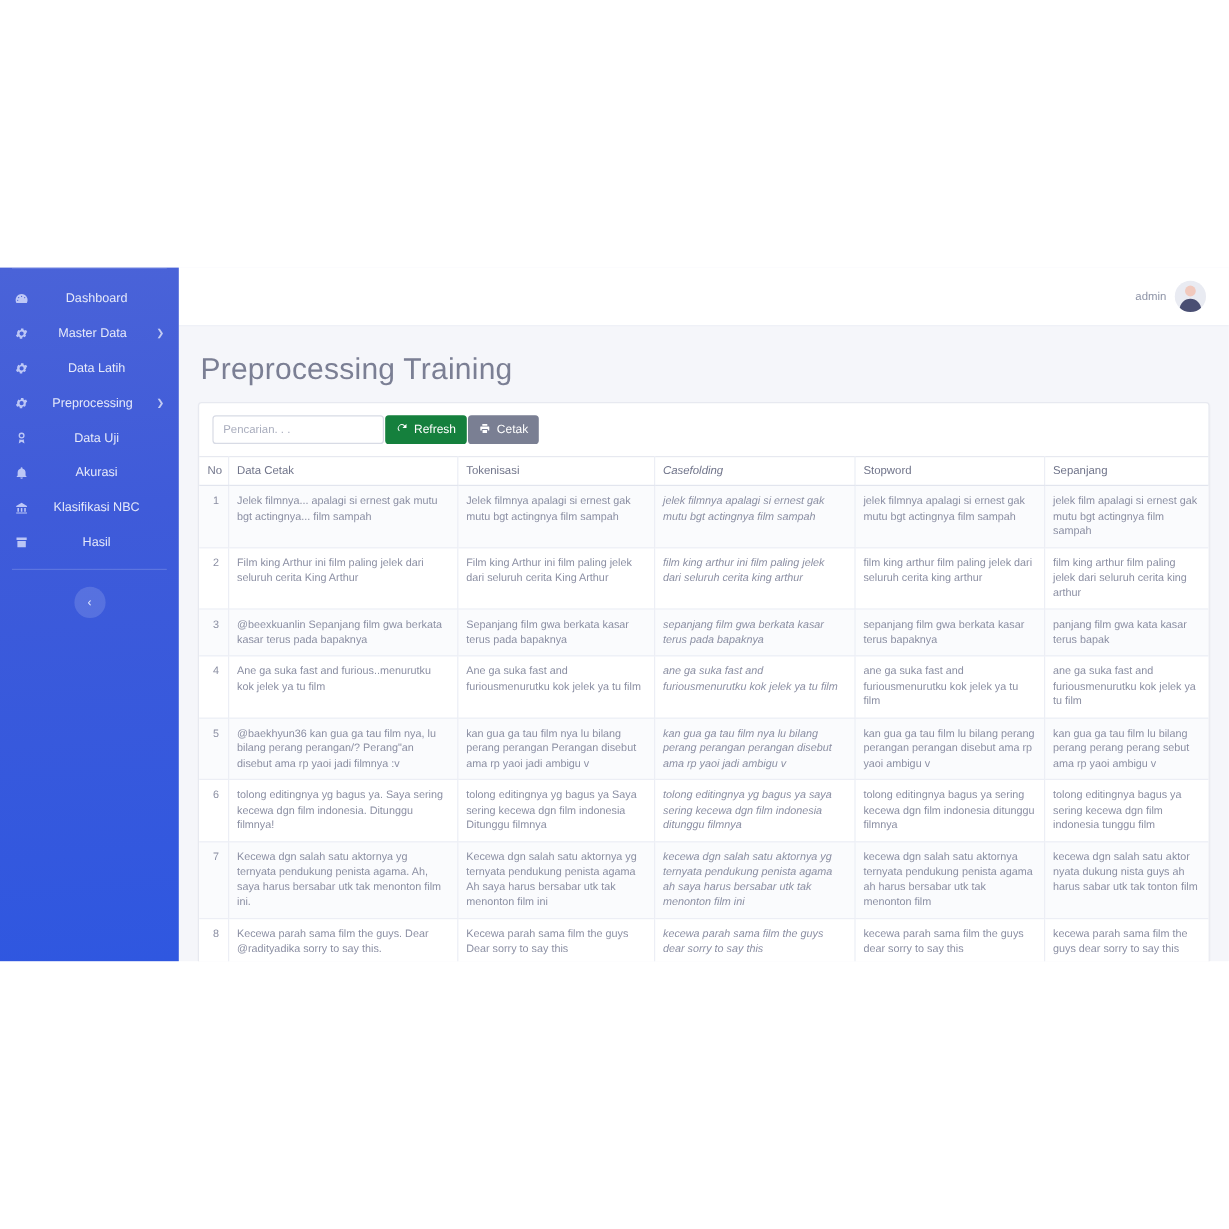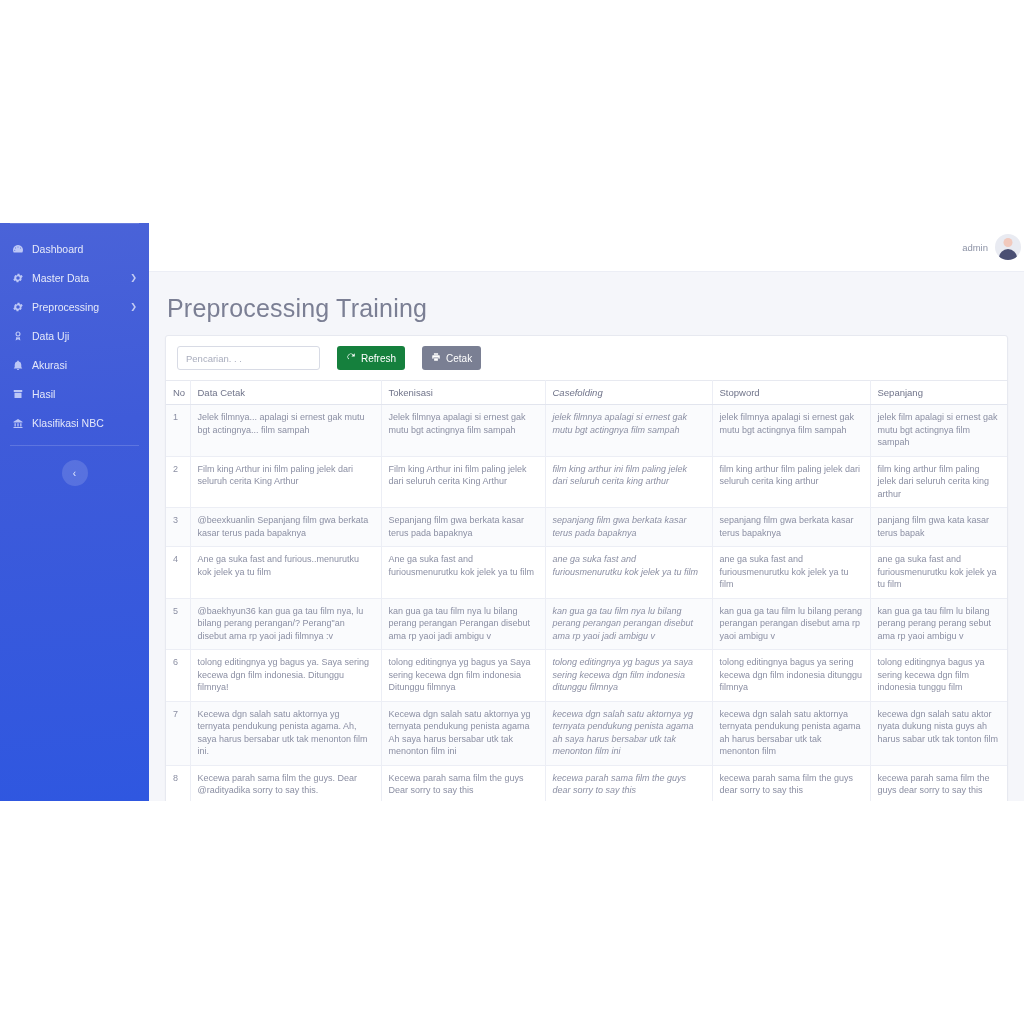--- a/index.html
+++ b/index.html
@@ -47,20 +47,21 @@
 
   .nav { padding-top: 10px; }
   .nav-item {
     display: flex; align-items: center;
     height: 29px;
     padding: 0 12px 0 11px;
     color: rgba(255,255,255,.86);
     font-size: 10.5px;
     cursor: pointer;
     gap: 8px;
+    text-align: center;
   }
   .nav-ico {
     width: 13px; height: 13px; flex: 0 0 13px;
     display: flex; align-items: center; justify-content: center;
     opacity: .78;
   }
   .nav-ico svg { width: 12px; height: 12px; fill: #dfe5ff; }
   .nav-label { flex: 1; white-space: nowrap; }
   .nav-caret { font-size: 8px; opacity: .8; }
 
@@ -72,21 +73,21 @@
     cursor: pointer;
     color: #e6ecff; font-size: 10px;
   }
 
   
   .main { flex: 1; display: flex; flex-direction: column; background: #f5f6fa; min-width: 0; }
 
   .topbar {
     height: 49px; background: #ffffff;
     display: flex; align-items: center; justify-content: flex-end;
-    padding-right: 3px;
+    padding-right: 19px;
     border-bottom: 1px solid #eceef5;
   }
   .user-box { display: flex; align-items: center; gap: 7px; cursor: pointer; }
   .user-name { font-size: 9.5px; color: #8d93a6; }
   .avatar {
     width: 26px; height: 26px; border-radius: 50%;
     background: #e9ebf2; overflow: hidden; position: relative;
   }
   .avatar .head {
     position: absolute; left: 50%; top: 4px; transform: translateX(-50%);
@@ -103,21 +104,21 @@
     letter-spacing: .2px; margin: 8px 0 12px 2px;
   }
 
   .card {
     background: #ffffff;
     border: 1px solid #e7e9f0;
     border-radius: 3px;
     box-shadow: 0 1px 2px rgba(30,40,80,.04);
   }
   .card-tools {
-    display: flex; align-items: center; gap: 17px;
+    display: flex; align-items: center; gap: 1px;
     padding: 10px 10px 10px 11px;
   }
   .search-input {
     width: 143px; height: 24px;
     border: 1px solid #d8dbe5; border-radius: 3px;
     padding: 0 8px; font-size: 9.5px; color: #5a5f72;
     font-family: "Liberation Sans", sans-serif;
     background: #fff; outline: none;
   }
   .search-input::placeholder { color: #a9adbd; }
@@ -147,21 +148,21 @@
     font-size: 9px; color: #8b8fa3; line-height: 12.5px;
     padding: 6px 7px 7px 7px;
     border-bottom: 1px solid #eceef5;
     border-right: 1px solid #eceef5;
     vertical-align: top;
     word-wrap: break-word;
   }
   tbody td:last-child { border-right: none; }
   tbody tr:nth-child(odd) td { background: #fafbfd; }
   tbody tr:nth-child(even) td { background: #ffffff; }
-  .col-no { width: 24px; text-align: left; }
+  .col-no { width: 24px; text-align: right; }
   .col-asli { width: 191px; }
   .col-tok { width: 164px; }
   .col-case { width: 167px; font-style: italic; }
   .col-stop { width: 158px; }
   .col-stem { width: auto; }
 </style>
 </head>
 <body>
 
 <div id="app">
@@ -184,20 +185,29 @@
       <div class="nav-item">
         <span class="nav-ico">
           <svg viewBox="0 0 24 24">
               <path d="M19.4 13a7.8 7.8 0 000-2l2-1.6-2-3.4-2.4 1a7.6 7.6 0 00-1.7-1L15 3.4h-4l-.3 2.6a7.6 7.6 0 00-1.7 1l-2.4-1-2 3.4L4.6 11a7.8 7.8 0 000 2l-2 1.6 2 3.4 2.4-1a7.6 7.6 0 001.7 1l.3 2.6h4l.3-2.6a7.6 7.6 0 001.7-1l2.4 1 2-3.4-2-1.6zM12 15.5A3.5 3.5 0 1115.5 12 3.5 3.5 0 0112 15.5z"></path>
             </svg>
         </span>
         <span class="nav-label">Master Data</span>
         <span class="nav-caret">❯</span>
       </div>
 
+      <div class="nav-item">
+        <span class="nav-ico">
+          <svg viewBox="0 0 24 24">
+              <path d="M19.4 13a7.8 7.8 0 000-2l2-1.6-2-3.4-2.4 1a7.6 7.6 0 00-1.7-1L15 3.4h-4l-.3 2.6a7.6 7.6 0 00-1.7 1l-2.4-1-2 3.4L4.6 11a7.8 7.8 0 000 2l-2 1.6 2 3.4 2.4-1a7.6 7.6 0 001.7 1l.3 2.6h4l.3-2.6a7.6 7.6 0 001.7-1l2.4 1 2-3.4-2-1.6zM12 15.5A3.5 3.5 0 1115.5 12 3.5 3.5 0 0112 15.5z"></path>
+            </svg>
+        </span>
+        <span class="nav-label">Data Latih</span>
+        <span class="nav-caret"></span>
+      </div>
 
       <div class="nav-item">
         <span class="nav-ico">
           <svg viewBox="0 0 24 24">
               <path d="M19.4 13a7.8 7.8 0 000-2l2-1.6-2-3.4-2.4 1a7.6 7.6 0 00-1.7-1L15 3.4h-4l-.3 2.6a7.6 7.6 0 00-1.7 1l-2.4-1-2 3.4L4.6 11a7.8 7.8 0 000 2l-2 1.6 2 3.4 2.4-1a7.6 7.6 0 001.7 1l.3 2.6h4l.3-2.6a7.6 7.6 0 001.7-1l2.4 1 2-3.4-2-1.6zM12 15.5A3.5 3.5 0 1115.5 12 3.5 3.5 0 0112 15.5z"></path>
             </svg>
         </span>
         <span class="nav-label">Preprocessing</span>
         <span class="nav-caret">❯</span>
       </div>
@@ -218,34 +228,34 @@
               <path d="M12 22a2.2 2.2 0 002.2-2.2H9.8A2.2 2.2 0 0012 22zm6.6-5.4v-5a6.6 6.6 0 00-5-6.4V4.4a1.6 1.6 0 00-3.2 0v.8a6.6 6.6 0 00-5 6.4v5L3.8 18v.8h16.4V18z"></path>
             </svg>
         </span>
         <span class="nav-label">Akurasi</span>
         <span class="nav-caret"></span>
       </div>
 
       <div class="nav-item">
         <span class="nav-ico">
           <svg viewBox="0 0 24 24">
+              <path d="M3 9.5L12 4l9 5.5V11H3V9.5zM5 12.5h2.6V19H5zm5.7 0h2.6V19h-2.6zm5.7 0H19V19h-2.6zM3 20.2h18V22H3z"></path>
+            </svg>
+        </span>
+        <span class="nav-label">Klasifikasi NBC</span>
+        <span class="nav-caret"></span>
+      </div>
+
+      <div class="nav-item">
+        <span class="nav-ico">
+          <svg viewBox="0 0 24 24">
               <path d="M3.5 4h17v4h-17zM5 9.5h14V20H5zm4 2.6h6v1.9H9z"></path>
             </svg>
         </span>
         <span class="nav-label">Hasil</span>
-        <span class="nav-caret"></span>
-      </div>
-
-      <div class="nav-item">
-        <span class="nav-ico">
-          <svg viewBox="0 0 24 24">
-              <path d="M3 9.5L12 4l9 5.5V11H3V9.5zM5 12.5h2.6V19H5zm5.7 0h2.6V19h-2.6zm5.7 0H19V19h-2.6zM3 20.2h18V22H3z"></path>
-            </svg>
-        </span>
-        <span class="nav-label">Klasifikasi NBC</span>
         <span class="nav-caret"></span>
       </div>
     </nav>
 
     <div class="side-sep" style="margin-top:8px;"></div>
 
     <div class="collapse-wrap">
       <div class="collapse-btn">
         <span>‹</span>
       </div>

